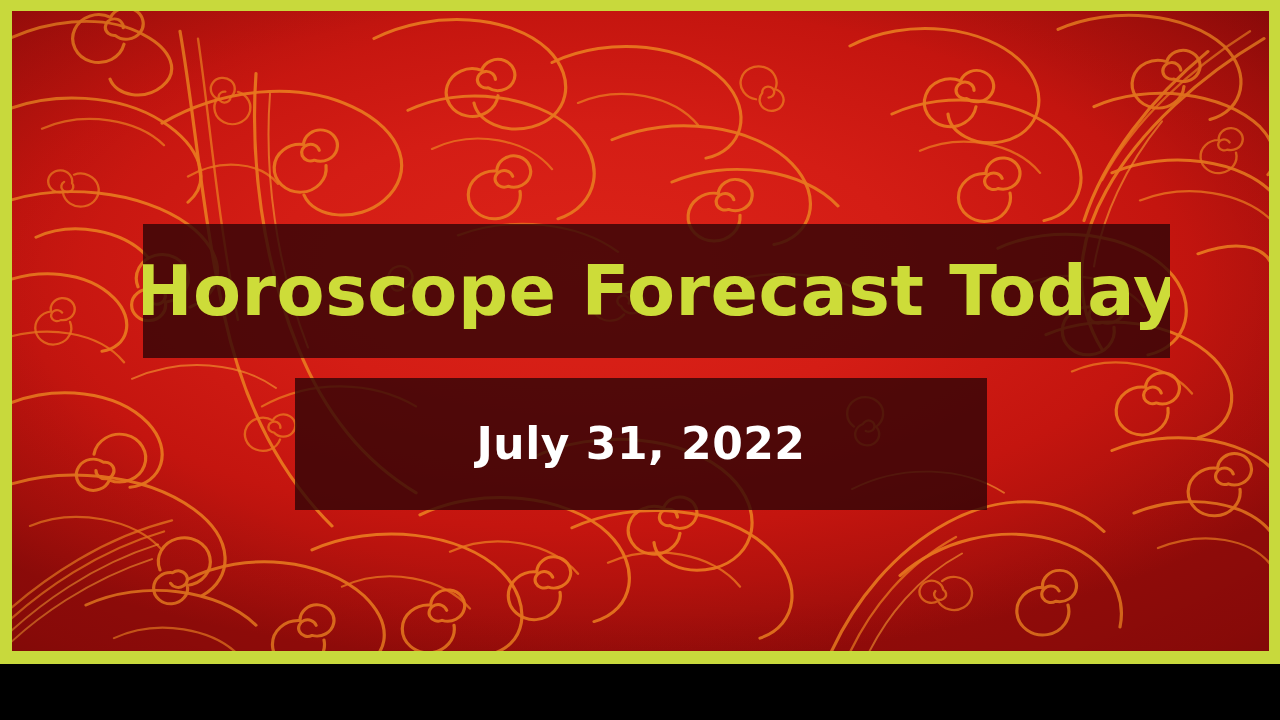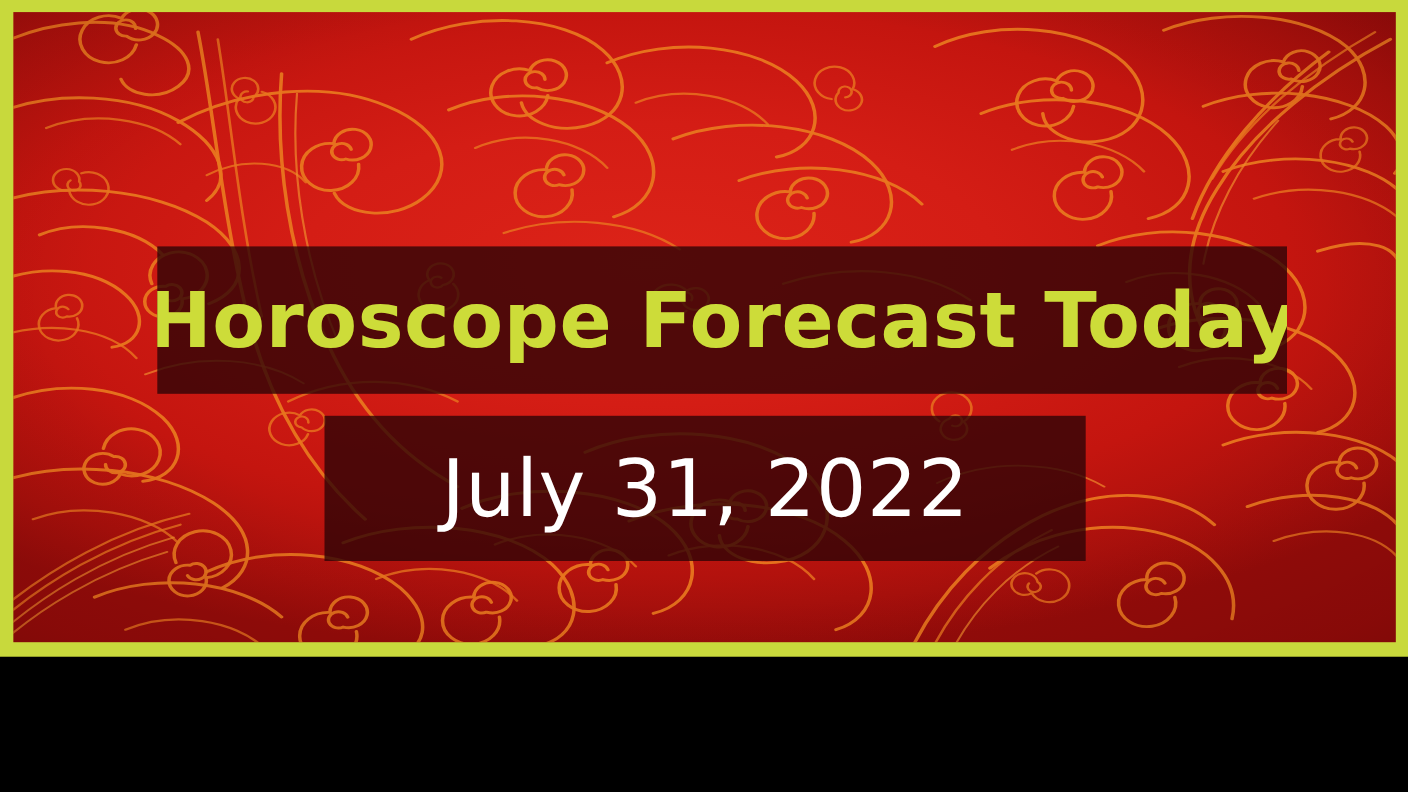--- a/index.html
+++ b/index.html
@@ -9,21 +9,21 @@
     background: #000;
   }
   body {
     font-family: "Liberation Sans", sans-serif;
   }
 
   
   #poster {
     position: relative;
     width: 1280px;
-    height: 597px;
+    height: 664px;
     overflow: hidden;
     background: #c8d93c;            
     box-sizing: border-box;
   }
 
   
   .frame {
     position: absolute;
     inset: 0;
     border-style: solid;
@@ -108,22 +108,22 @@
     letter-spacing: 0.5px;
     color: #cddc39;
     line-height: 1;
     white-space: nowrap;
     margin: 0;
     user-select: none;
   }
 
   .date-text {
     font-family: "DejaVu Sans", sans-serif;
-    font-size: 72px;
-    font-weight: 400;
+    font-size: 44px;
+    font-weight: 700;
     letter-spacing: 0.5px;
     color: #ffffff;
     line-height: 1;
     white-space: nowrap;
     margin: 0;
     user-select: none;
   }
 </style>
 </head>
 <body>

